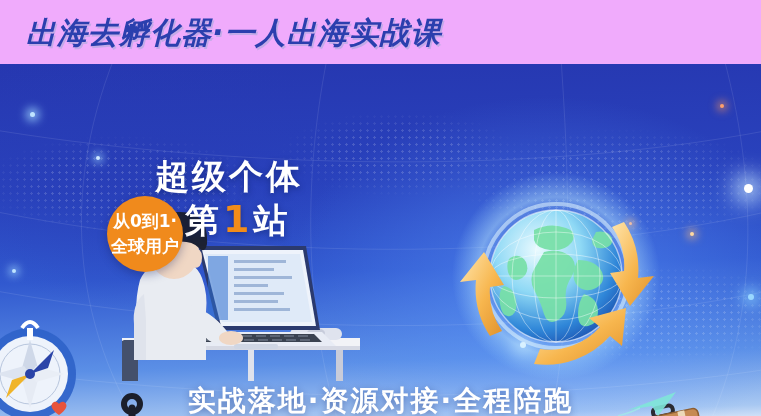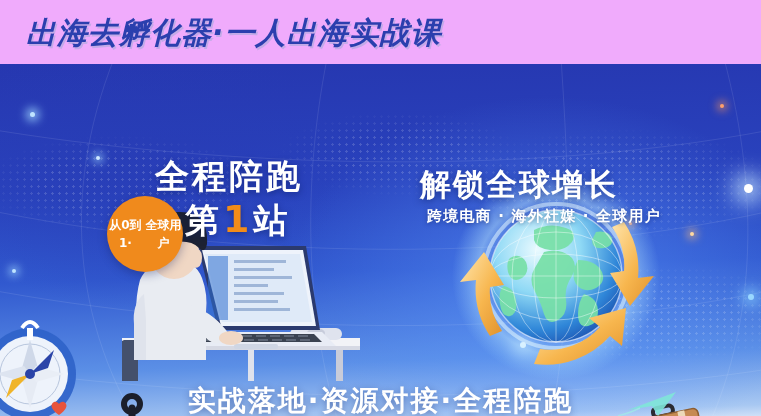--- a/index.html
+++ b/index.html
@@ -73,22 +73,22 @@
     position:absolute;left:185px;top:133px;
     font-size:34px;font-weight:bold;color:#fff;letter-spacing:2px;
     text-shadow:0 2px 6px rgba(10,25,90,.5);white-space:nowrap;text-align:center;
   }
   .left-title2 .num{color:#f28c19;font-size:38px;padding:0 2px;}
 
   .badge{
     position:absolute;left:107px;top:132px;width:76px;height:76px;
     border-radius:50%;background:#f08a1c;
     box-shadow:0 3px 10px rgba(20,30,90,.35);
-    display:flex;flex-direction:row;align-items:center;justify-content:center;
-    color:#fff;font-size:12px;font-weight:bold;line-height:1.5;text-align:center;
+    display:flex;flex-direction:column;align-items:center;justify-content:center;
+    color:#fff;font-size:17px;font-weight:bold;line-height:1.5;text-align:center;
   }
 
   .right-title{
     position:absolute;left:420px;top:100px;
     font-size:31px;font-weight:bold;color:#fff;letter-spacing:2px;
     text-shadow:0 2px 7px rgba(10,25,90,.5);white-space:nowrap;
   }
   .right-sub{
     position:absolute;left:427px;top:143px;
     font-size:15px;font-weight:bold;color:#fff;letter-spacing:1.2px;
@@ -303,29 +303,27 @@
       <rect x="44" y="26" width="16" height="20" rx="2" fill="#d8d2bd"></rect>
       <rect x="66" y="26" width="18" height="16" rx="4" fill="#e6e6df"></rect>
       <circle cx="26" cy="12" r="5" fill="#ddddd5"></circle>
     </svg>
 
     <svg class="illus" style="left:618px;top:322px;" width="70" height="36" viewBox="0 0 70 36">
       <path d="M10 24 L58 6 L40 30 L34 20 Z" fill="#7fe6d8" opacity=".9"></path>
       <path d="M0 30 q14 -4 22 -8" fill="none" stroke="#9ff0e4" stroke-width="1.4" opacity=".7"></path>
     </svg>
 
-    <div class="left-title">全程陪跑</div>
+    <div class="left-title">超级个体</div>
     <div class="left-title2">
       <span>第</span><span class="num">1</span><span>站</span>
     </div>
 
     <div class="badge">
       <span>从0到1·</span>
       <span>全球用户</span>
     </div>
 
-    <div class="right-title">解锁全球增长</div>
-    <div class="right-sub">跨境电商 · 海外社媒 · 全球用户</div>
 
     <div class="bottom-title">实战落地·资源对接·全程陪跑</div>
 
   </div>
 </div>
 
 </body></html>

